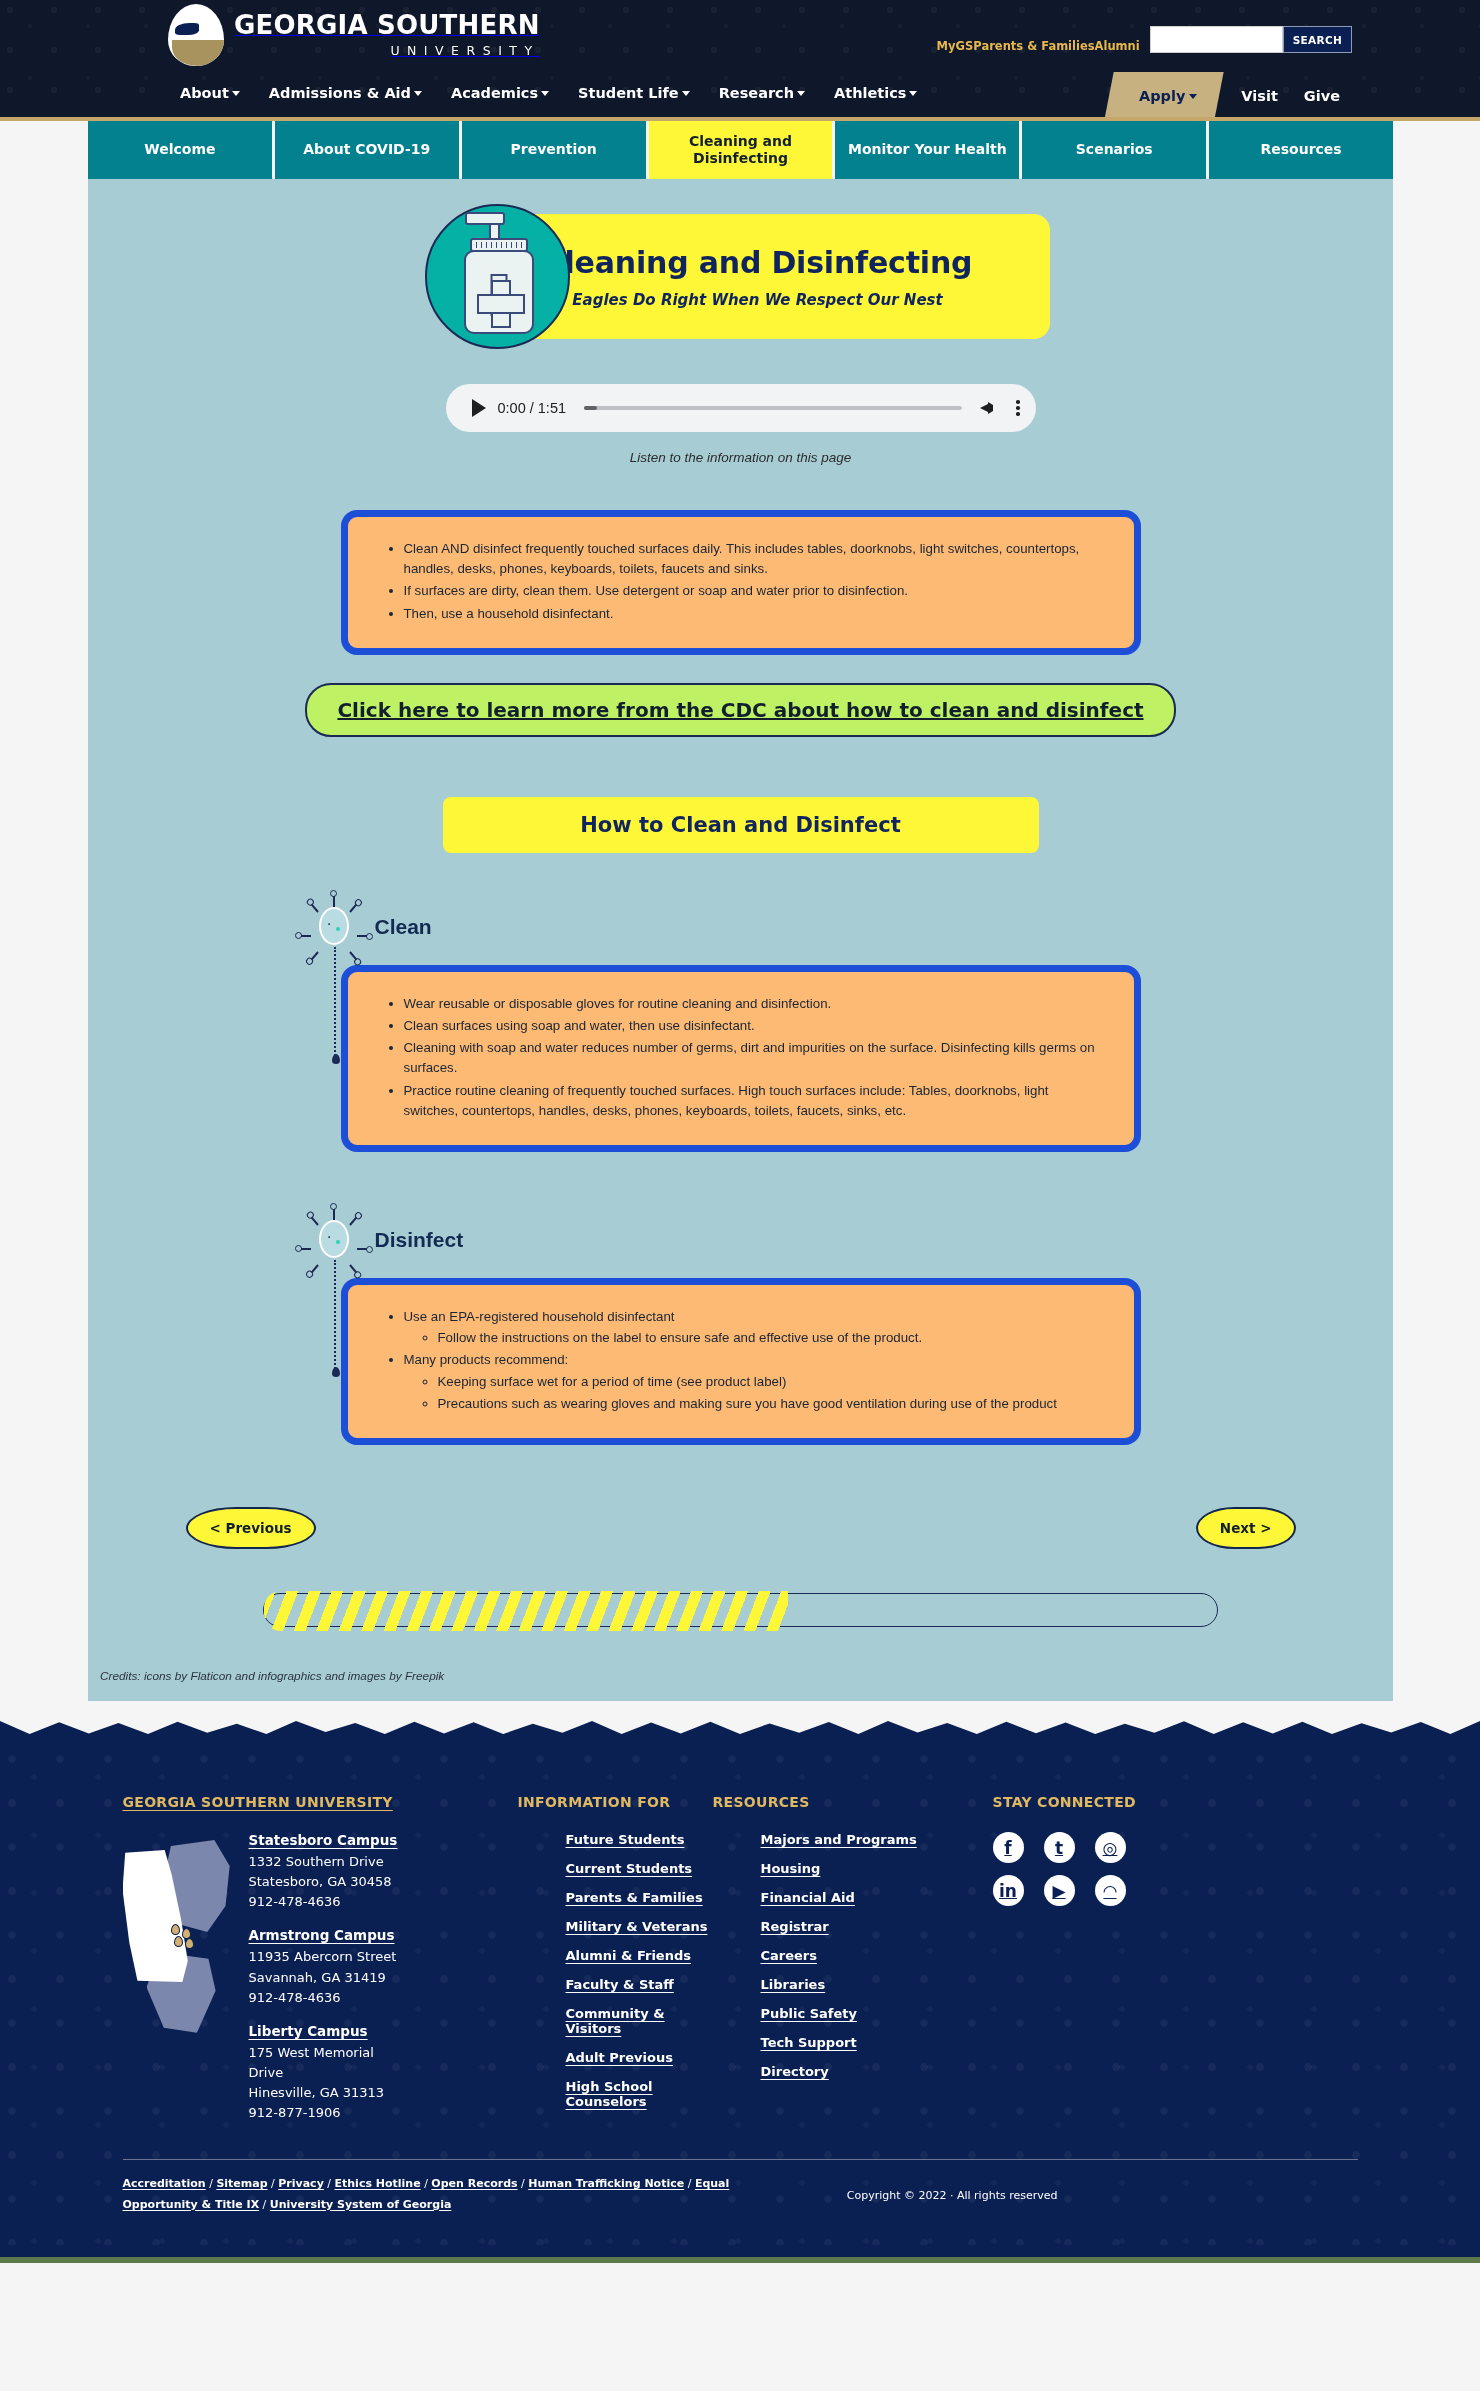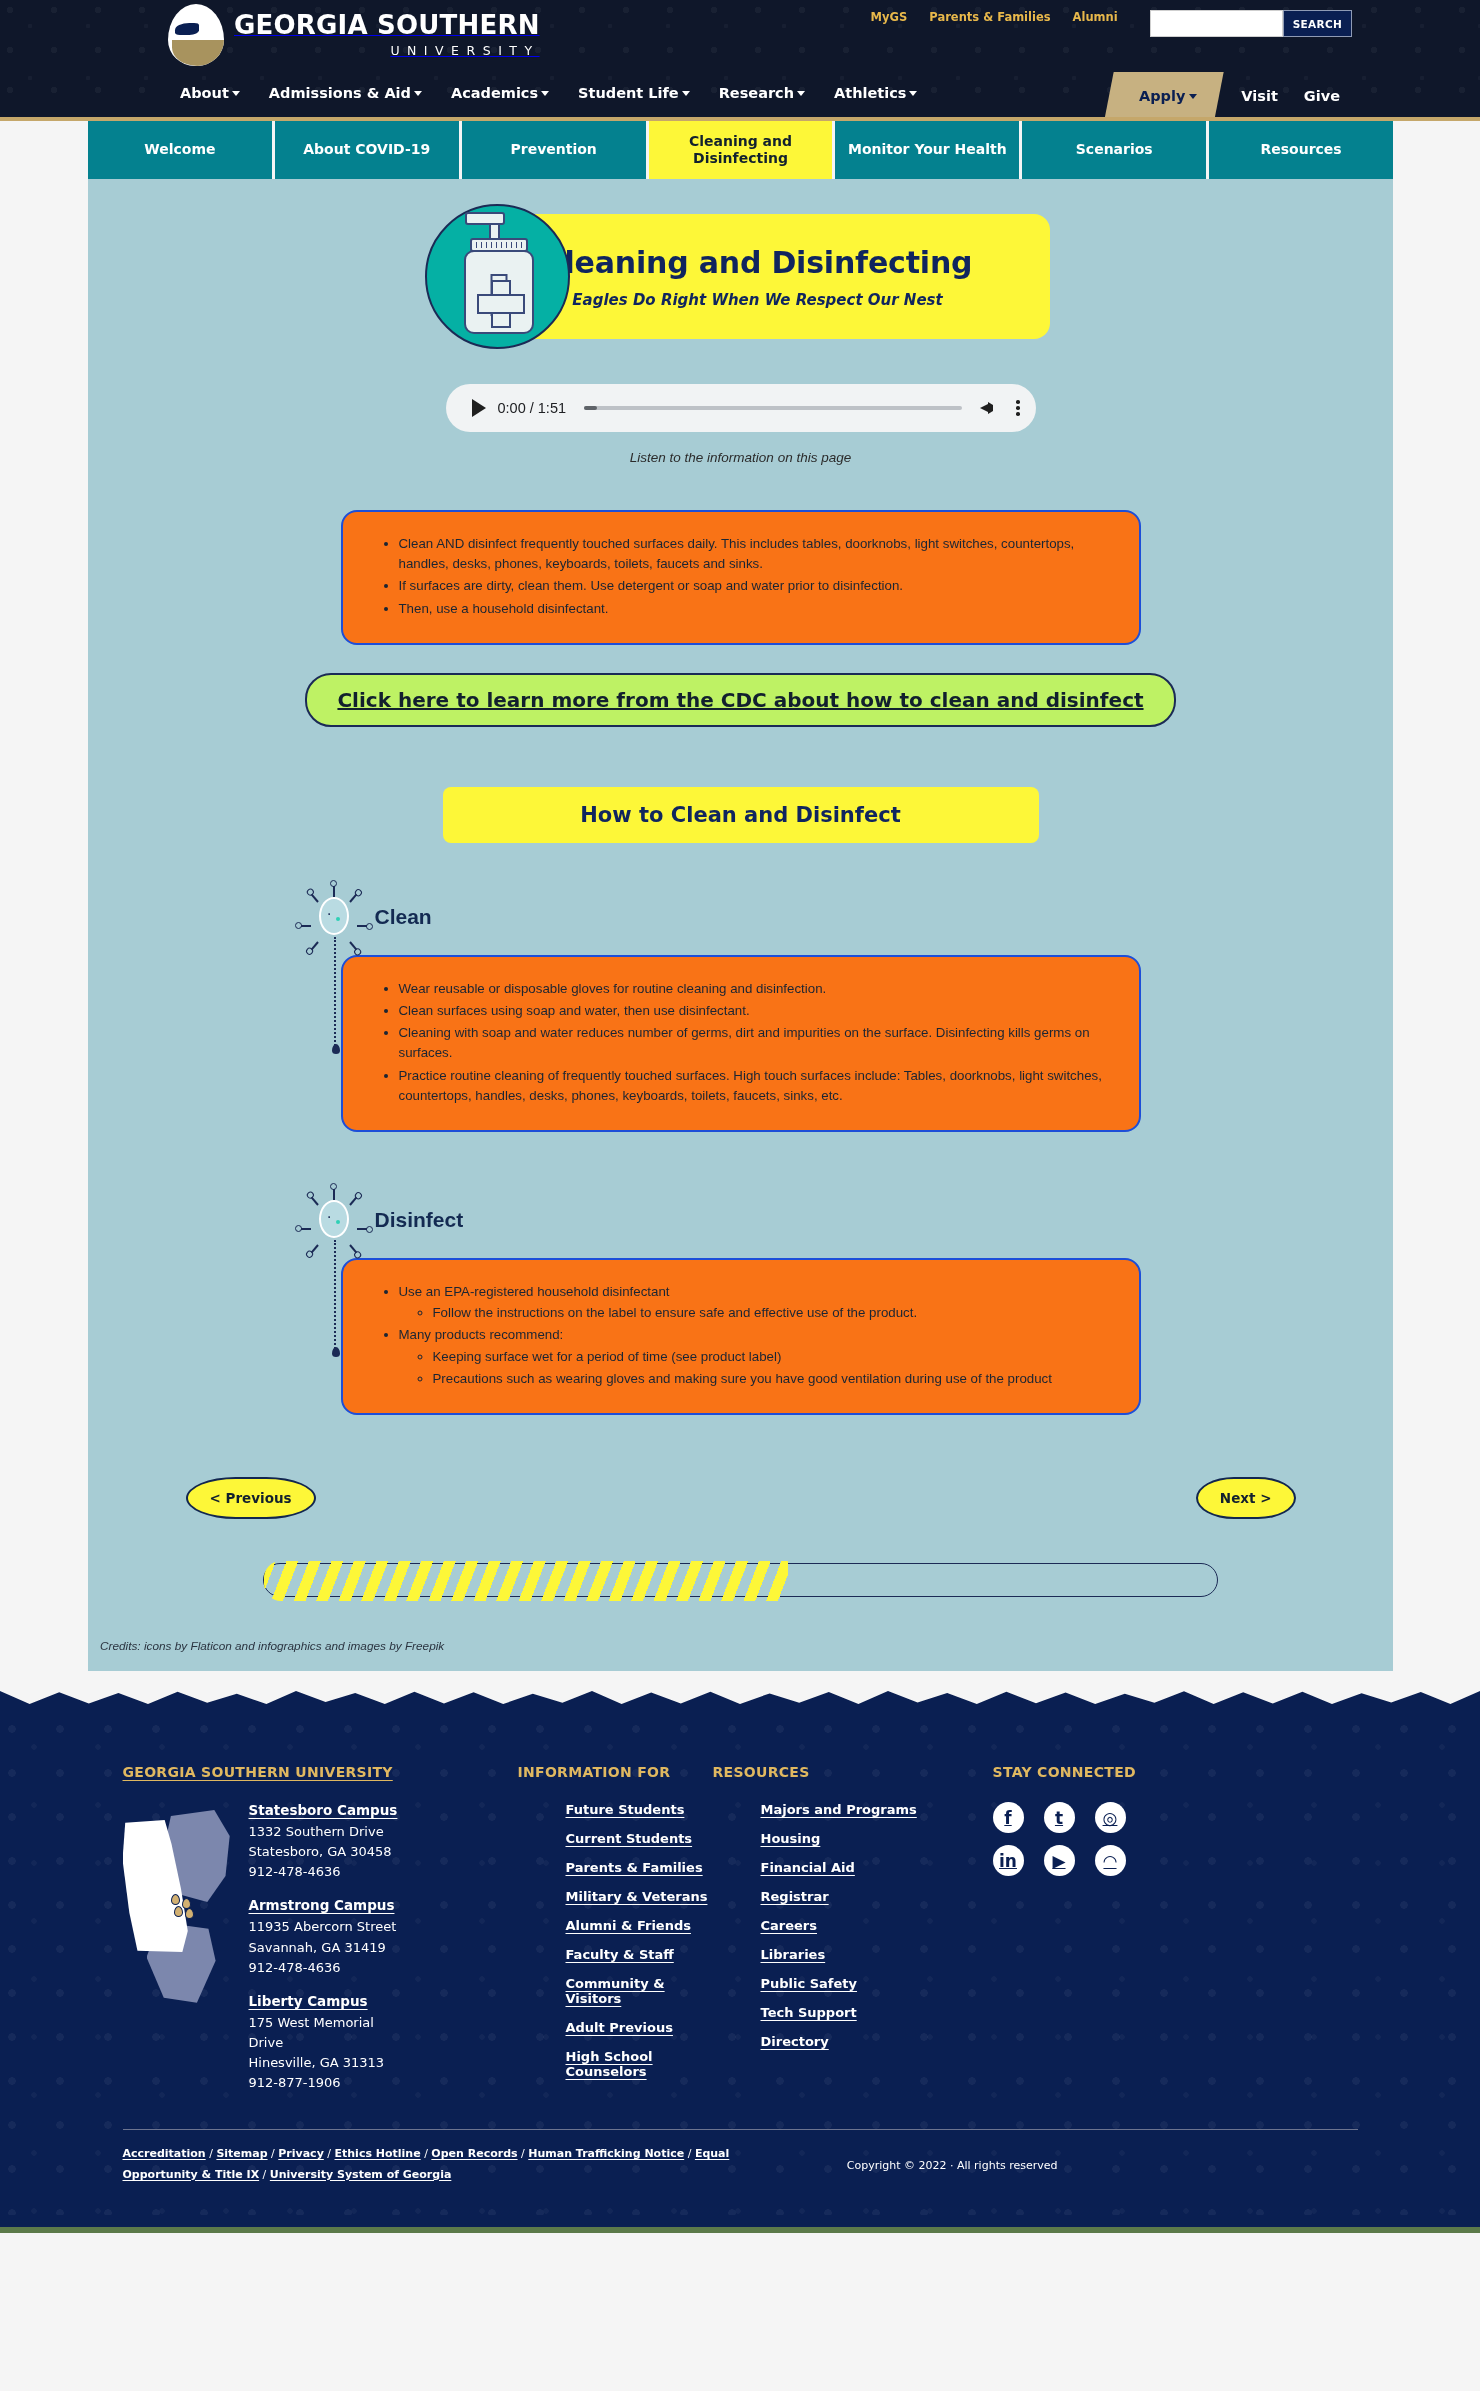--- a/index.html
+++ b/index.html
@@ -69,22 +69,22 @@
     color: #fff;
     font-family: "DejaVu Sans", sans-serif;
     font-weight: 400;
     font-size: 12.5px;
     letter-spacing: 7.5px;
     text-align: right;
     margin-top: 3px;
   }
   .utility-row {
     position: absolute;
-    right: 128px; top: 10px;
-    display: flex; align-items: flex-start; gap: 22px;
+    right: 128px; top: 26px;
+    display: flex; align-items: flex-end; 
     z-index: 2;
   }
   .utility-link {
     color: #e8b84b;
     font-size: 11.5px;
     font-weight: 700;
     text-decoration: none;
     font-family: "DejaVu Sans", sans-serif;
     white-space: nowrap;
   }
@@ -365,22 +365,22 @@
     text-align: center;
     margin-top: 18px;
     font-size: 13.5px;
     font-style: italic;
     color: #2b2b2b;
     font-family: "Liberation Sans", sans-serif;
   }
 
   
   .card {
-    background: #f97316;
-    border: 2px solid #1d4ed8;
+    background: #fdba74;
+    border: 7px solid #1d4ed8;
     border-radius: 16px;
     margin: 0 auto;
     width: 800px;
     padding: 22px 30px 22px 34px;
   }
   .card ul { margin-left: 22px; }
   .card li {
     font-size: 13.3px;
     line-height: 1.52;
     color: #1b2533;

